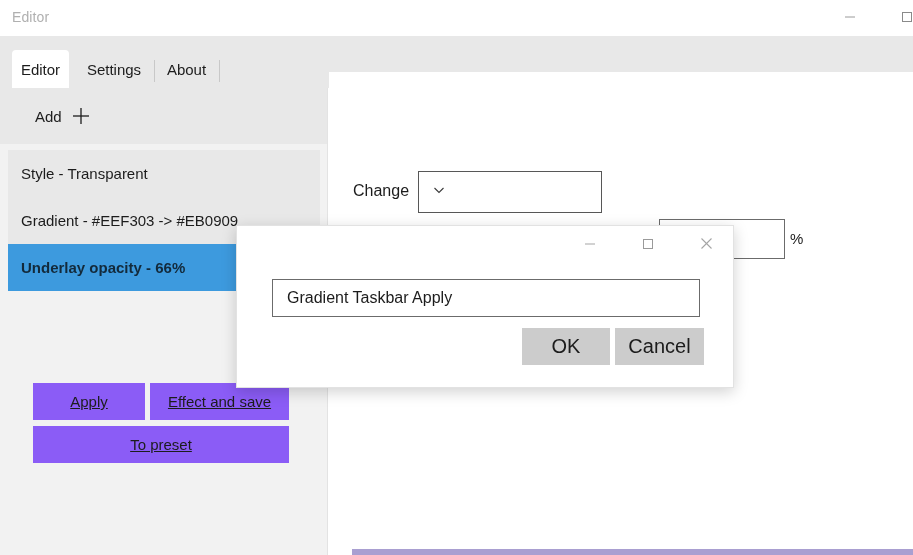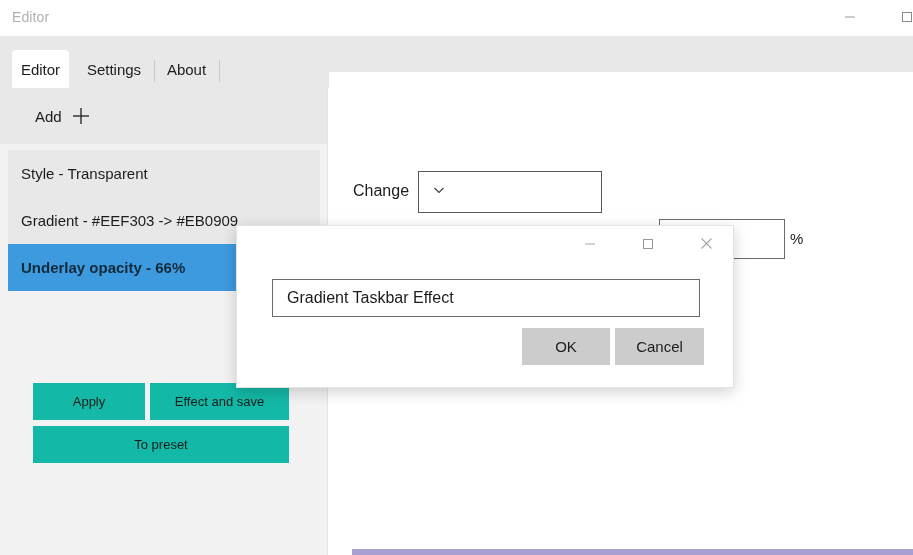--- a/index.html
+++ b/index.html
@@ -135,29 +135,30 @@
   }
   .list-row.selected {
     background: #3d9ade;
     color: #132a3b;
     font-weight: bold;
   }
 
   
   .btn {
     position: absolute;
-    background: #14b8a6;
-    color: #1c1c1c;
-    font-size: 13px;
+    background: #8b5cf6;
+    color: #1c1c1c;
+    font-size: 15px;
     display: flex;
     align-items: center;
     justify-content: center;
     border: none;
     box-sizing: border-box;
     font-family: "Liberation Sans", sans-serif;
+    text-decoration: underline;
   }
   .btn-apply      { left: 33px;  top: 295px; width: 112px; height: 37px; }
   .btn-apply-save { left: 150px; top: 295px; width: 139px; height: 37px; }
   .btn-to-preset  { left: 33px;  top: 338px; width: 256px; height: 37px; }
 
   
   .rightpane {
     position: absolute;
     left: 329px; top: 72px;
     width: 584px; height: 508px;
@@ -272,21 +273,21 @@
     padding-left: 14px;
     font-size: 16px;
     color: #1c1c1c;
   }
   .dlg-action {
     position: absolute;
     top: 102px;
     height: 37px;
     background: #cccccc;
     color: #1c1c1c;
-    font-size: 15px;
+    font-size: 20px;
     display: flex;
     align-items: center;
     justify-content: center;
     border: none;
     font-family: "Liberation Sans", sans-serif;
   }
   .dlg-ok     { left: 285px; width: 88px; }
   .dlg-cancel { left: 378px; width: 89px; }
 </style>
 </head>
@@ -398,19 +399,19 @@
     </div>
     <div class="dlg-btn dlg-close">
       <span>
         <svg width="13" height="13" viewBox="0 0 13 13">
           <line x1="1.5" y1="1.5" x2="11.5" y2="11.5" stroke="#a5a5a5" stroke-width="1.1"></line>
           <line x1="11.5" y1="1.5" x2="1.5" y2="11.5" stroke="#a5a5a5" stroke-width="1.1"></line>
         </svg>
       </span>
     </div>
 
-    <div class="dlg-input" placeholder="Preset name">Gradient Taskbar Effect</div>
+    <div class="dlg-input" placeholder="Preset name">Gradient Taskbar Apply</div>
 
     <button class="dlg-action dlg-ok">OK</button>
     <button class="dlg-action dlg-cancel">Cancel</button>
   </div>
 
 </div>
 
 </body></html>

